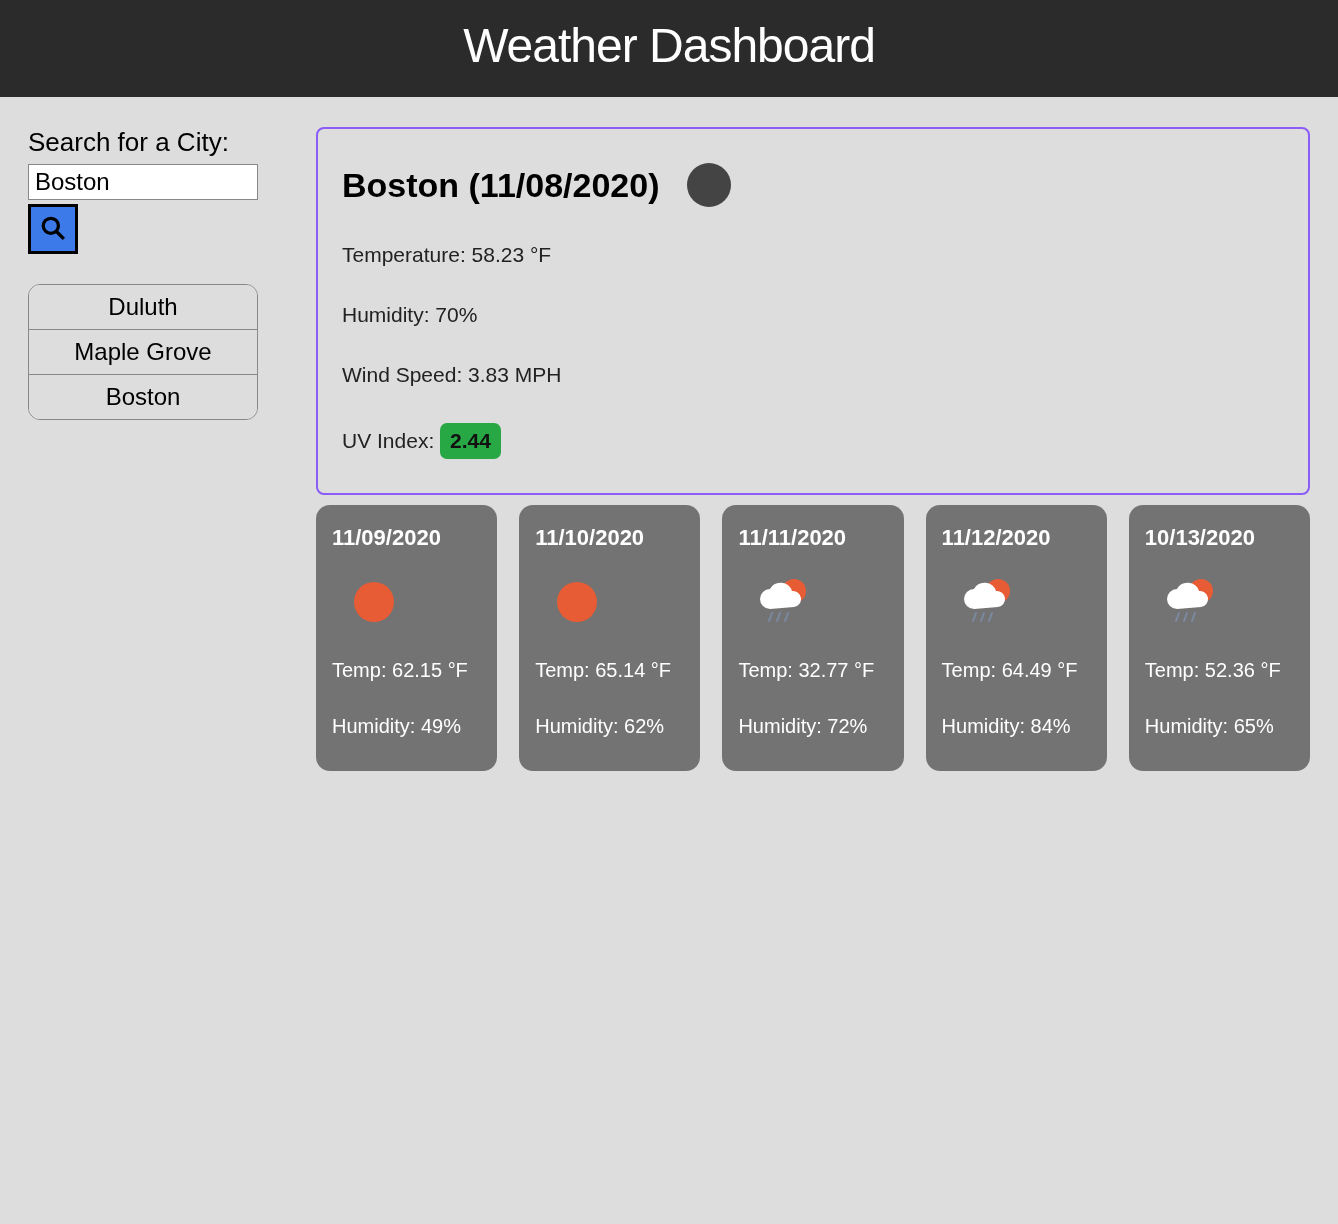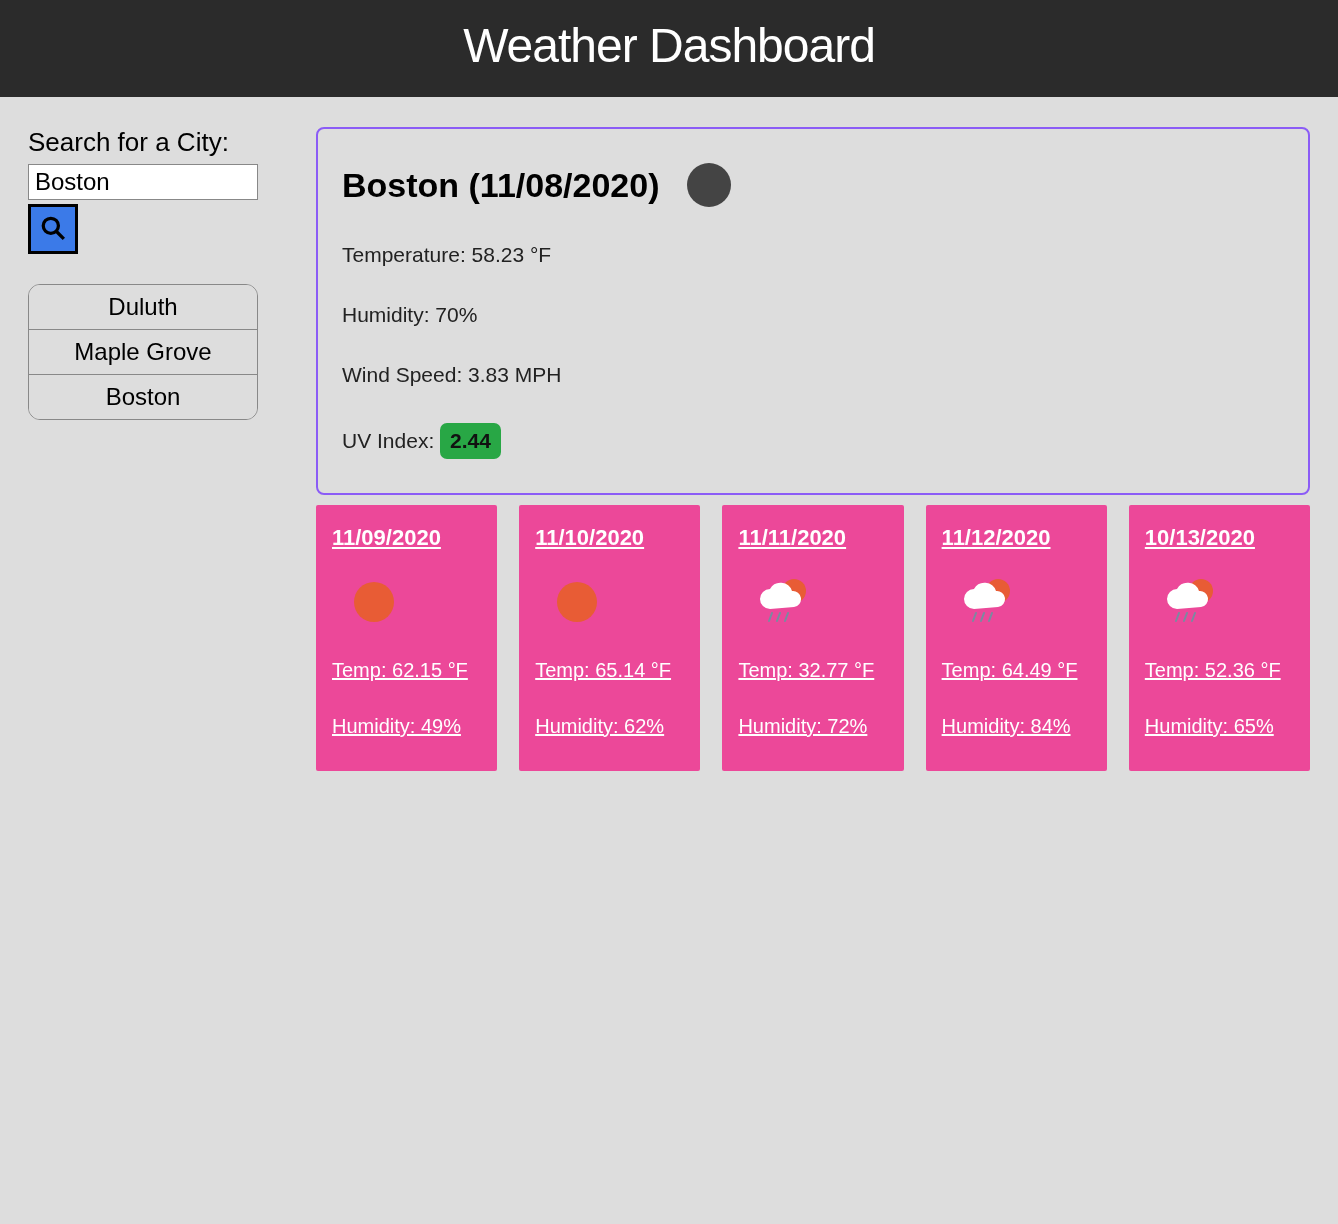--- a/index.html
+++ b/index.html
@@ -106,25 +106,24 @@
       font-size: 32px;
       font-weight: 700;
       margin: 6px 0 12px 0;
     }
     .forecast-row {
       display: flex;
       gap: 22px;
     }
     .forecast-card {
       flex: 1;
-      background: #ec4899;
+      background: #737373;
       color: #fff;
-      border-radius: 2px;
+      border-radius: 14px;
       padding: 20px 16px 30px;
-      text-decoration: underline;
     }
     .forecast-card .date {
       font-size: 22px;
       font-weight: 700;
       margin-bottom: 24px;
     }
     .forecast-card .icon {
       height: 54px;
       display: flex;
       align-items: center;

